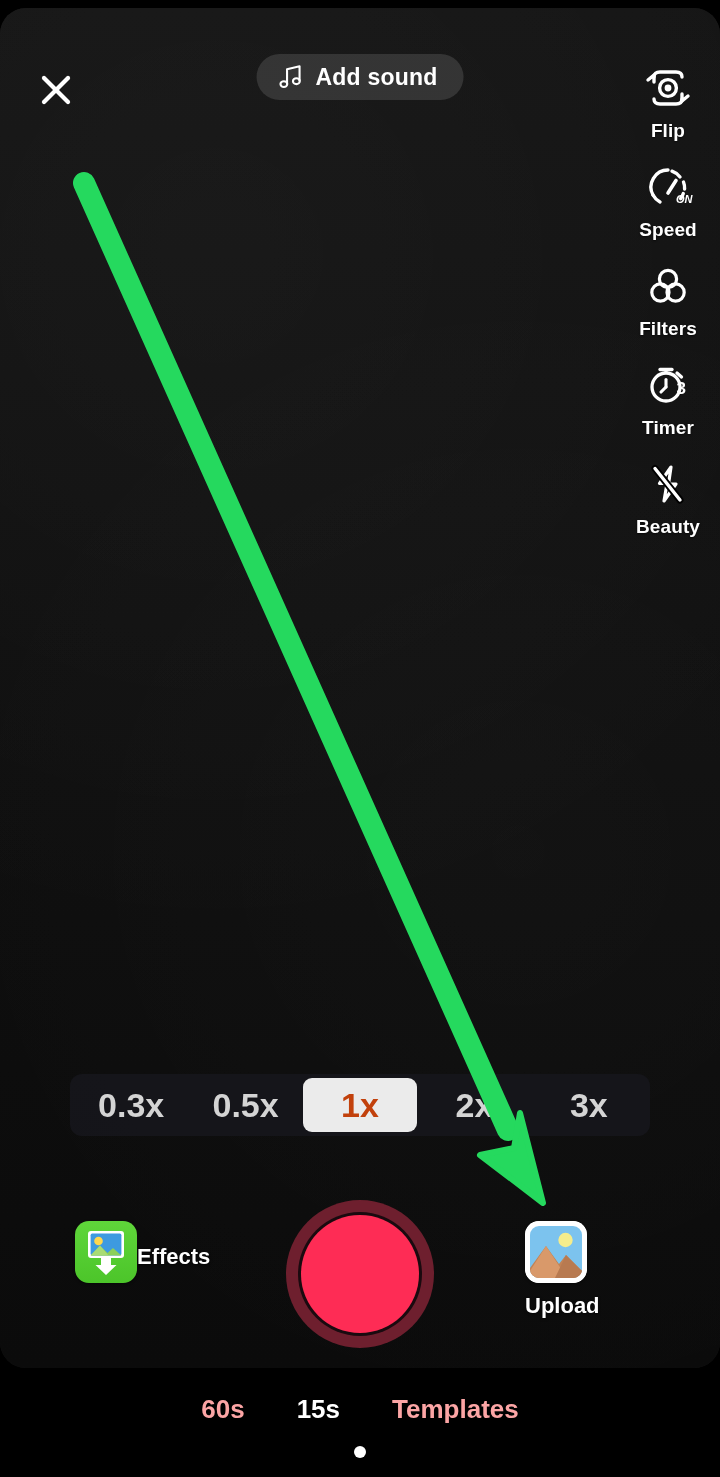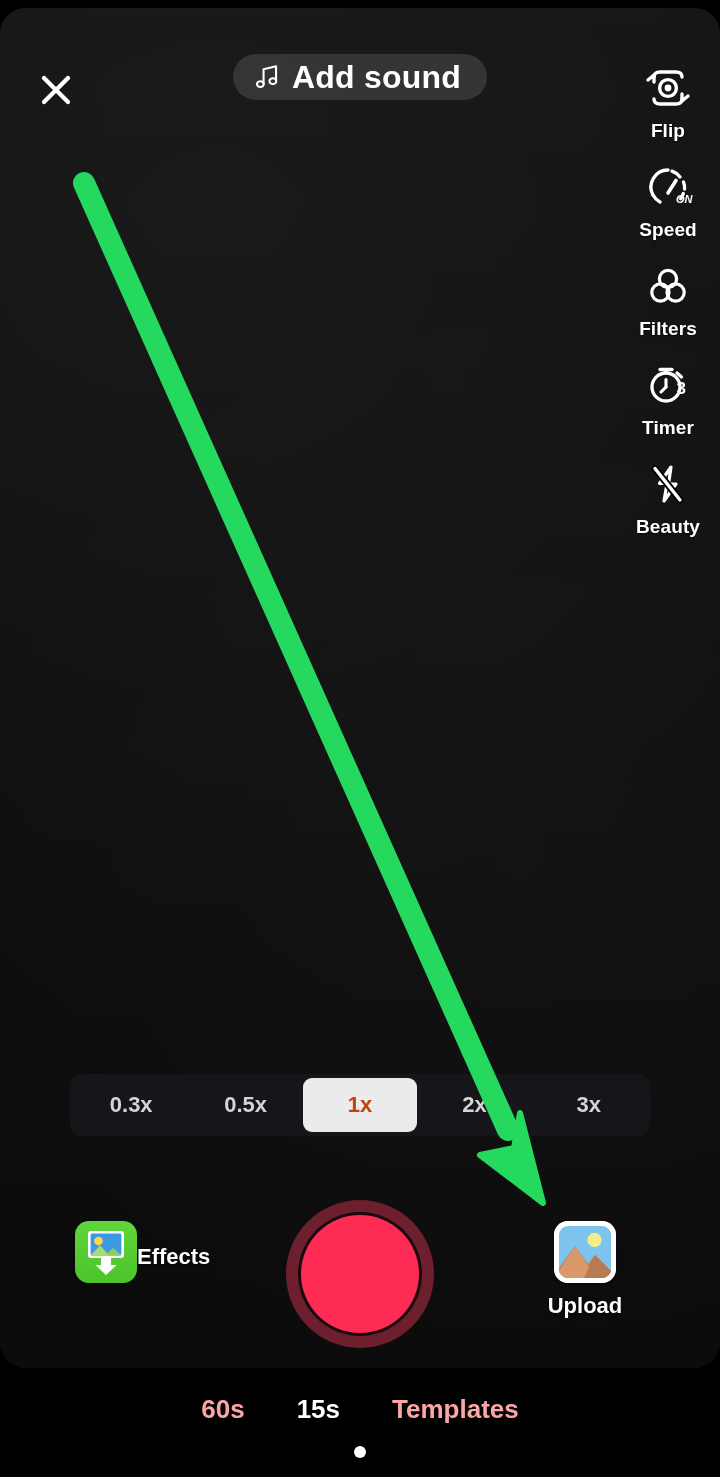--- a/index.html
+++ b/index.html
@@ -66,21 +66,21 @@
     display: flex;
     align-items: center;
     gap: 12px;
     padding: 0 26px 0 22px;
     border-radius: 24px;
     background: rgba(60,60,60,0.80);
     cursor: pointer;
   }
   #add-sound .label {
     color: #ffffff;
-    font-size: 32px;
+    font-size: 23px;
     font-weight: bold;
     letter-spacing: 0.2px;
     white-space: nowrap;
   }
 
   
   #sidebar {
     position: absolute;
     right: 0;
     top: 52px;
@@ -129,21 +129,21 @@
     padding: 4px;
     box-sizing: border-box;
   }
   .speed-opt {
     flex: 1;
     height: 54px;
     display: flex;
     align-items: center;
     justify-content: center;
     color: #d4d4d4;
-    font-size: 22px;
+    font-size: 34px;
     font-weight: bold;
     border-radius: 9px;
     cursor: pointer;
   }
   .speed-opt.selected {
     background: #ebebeb;
     color: #c2410c;
   }
 
   
@@ -165,21 +165,20 @@
     align-items: center;
     cursor: pointer;
   }
   #upload-btn {
     position: absolute;
     right: 75px;
     top: 18px;
     width: 120px;
     display: flex;
     flex-direction: column;
-    align-items: center;
     cursor: pointer;
   }
   .corner-label {
     margin-top: 10px;
     color: #ffffff;
     font-size: 22px;
     font-weight: bold;
     text-shadow: 0 1px 3px rgba(0,0,0,0.75);
   }
 

